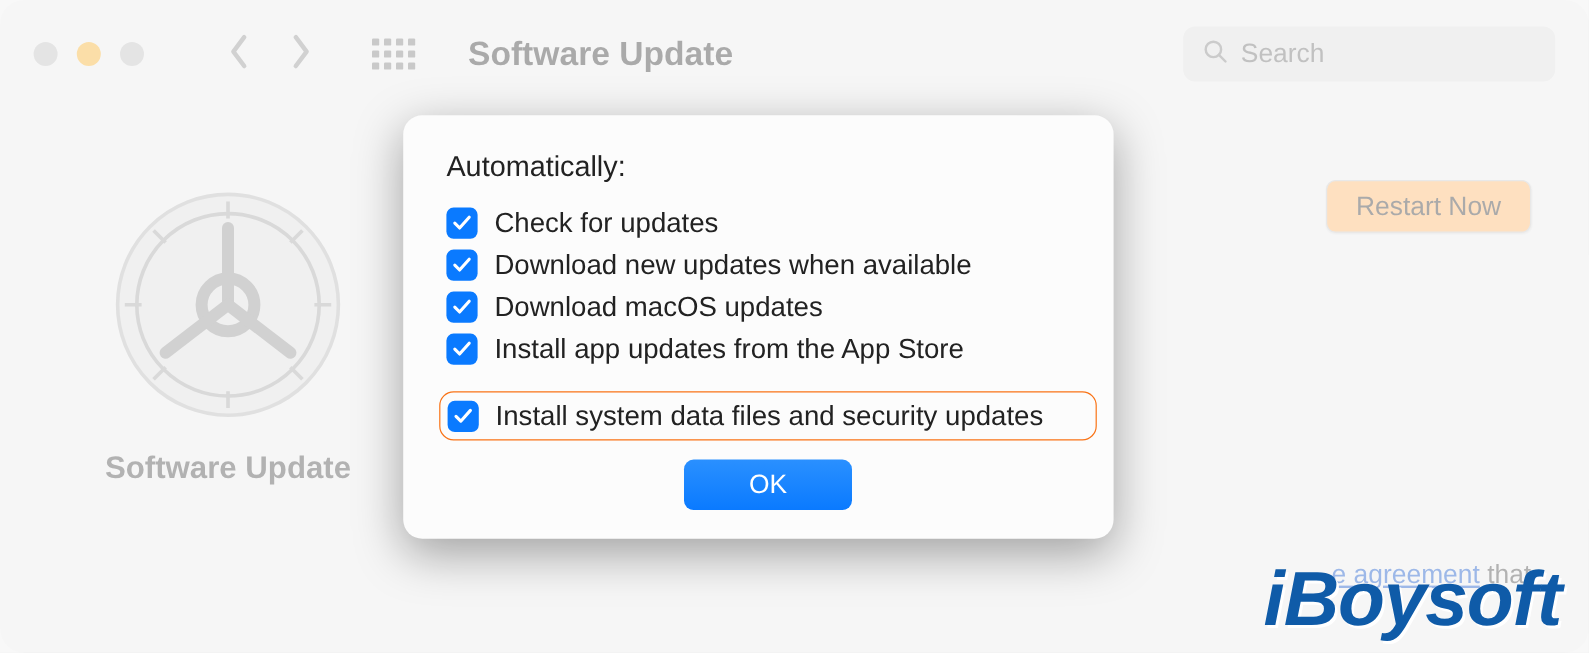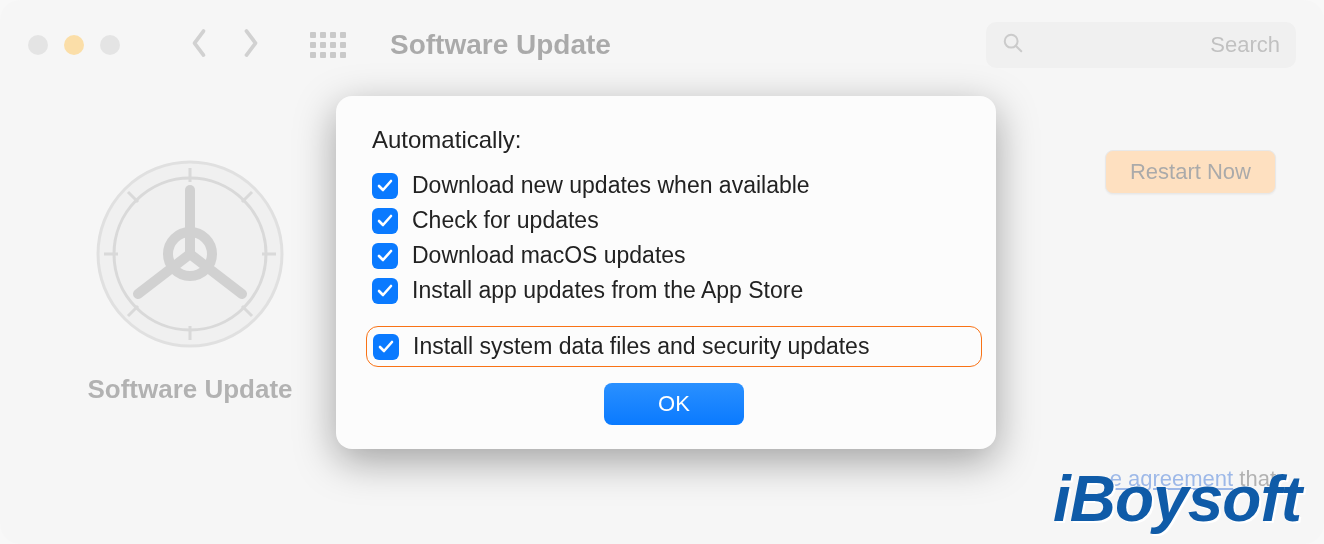--- a/index.html
+++ b/index.html
@@ -76,21 +76,20 @@
       color: #8c8c8c;
     }
     .search svg { width: 22px; height: 22px; margin-right: 10px; }
     .search input {
       border: none;
       background: transparent;
       outline: none;
       font-size: 22px;
       color: #666;
       width: 100%;
-      text-align: right;
     }
     .content {
       position: relative;
       padding: 40px 60px;
       display: flex;
     }
     .left-col {
       width: 260px;
       text-align: center;
     }
@@ -113,21 +112,21 @@
       right: 48px;
       top: 376px;
       font-size: 22px;
       color: #555;
     }
     .under-text .link { color: #2763cc; text-decoration: underline; }
     .dialog {
       position: absolute;
       top: 96px;
       left: 336px;
-      width: 660px;
+      width: 592px;
       background: #fcfcfc;
       border-radius: 16px;
       box-shadow: 0 12px 40px rgba(0,0,0,0.35);
       padding: 30px 14px 24px 30px;
       z-index: 10;
     }
     .dialog-title {
       font-size: 24px;
       color: #222;
       margin-bottom: 18px;
@@ -277,30 +276,30 @@
 
 <div class="dialog">
   <div class="dialog-title">Automatically:</div>
 
   <div class="check-row">
     <div class="checkbox">
       <svg viewBox="0 0 18 18">
           <path d="M3 9 L7 13 L15 4" stroke="#fff" stroke-width="2.6" fill="none" stroke-linecap="round" stroke-linejoin="round"></path>
         </svg>
     </div>
-    <span>Download new updates when available</span>
+    <span>Check for updates</span>
   </div>
 
   <div class="check-row">
     <div class="checkbox">
       <svg viewBox="0 0 18 18">
           <path d="M3 9 L7 13 L15 4" stroke="#fff" stroke-width="2.6" fill="none" stroke-linecap="round" stroke-linejoin="round"></path>
         </svg>
     </div>
-    <span>Check for updates</span>
+    <span>Download new updates when available</span>
   </div>
 
   <div class="check-row">
     <div class="checkbox">
       <svg viewBox="0 0 18 18">
           <path d="M3 9 L7 13 L15 4" stroke="#fff" stroke-width="2.6" fill="none" stroke-linecap="round" stroke-linejoin="round"></path>
         </svg>
     </div>
     <span>Download macOS updates</span>
   </div>

